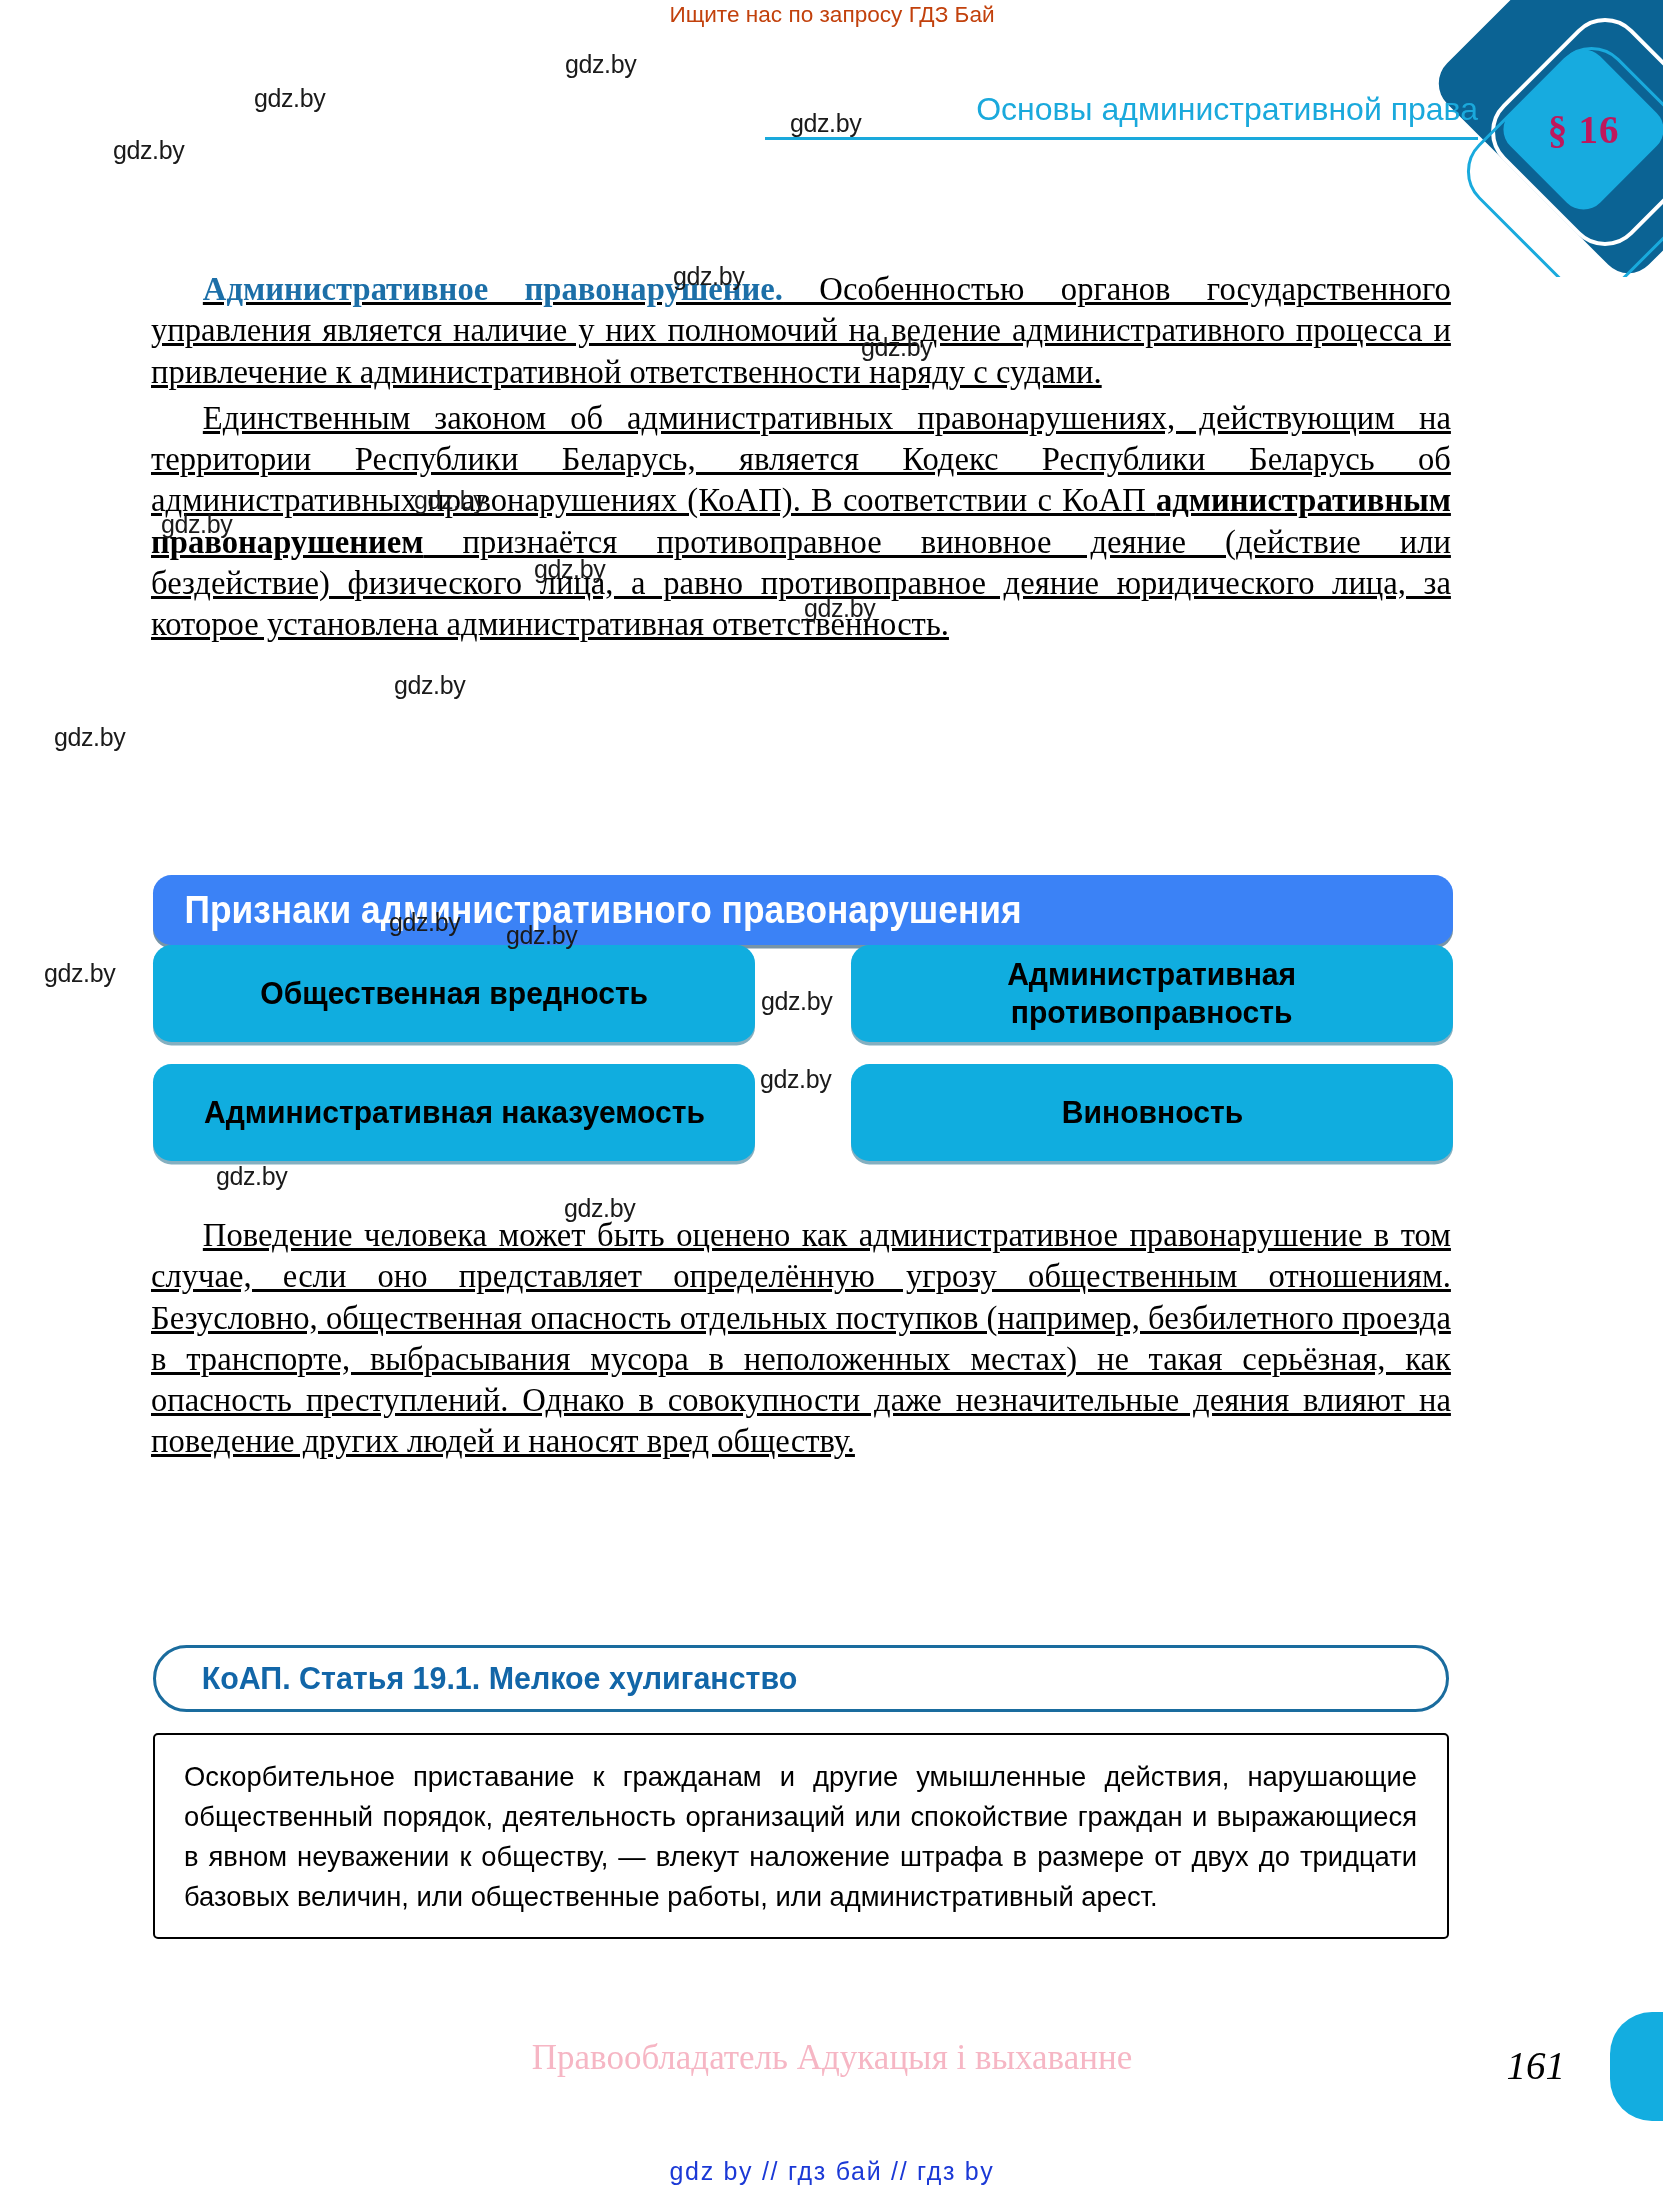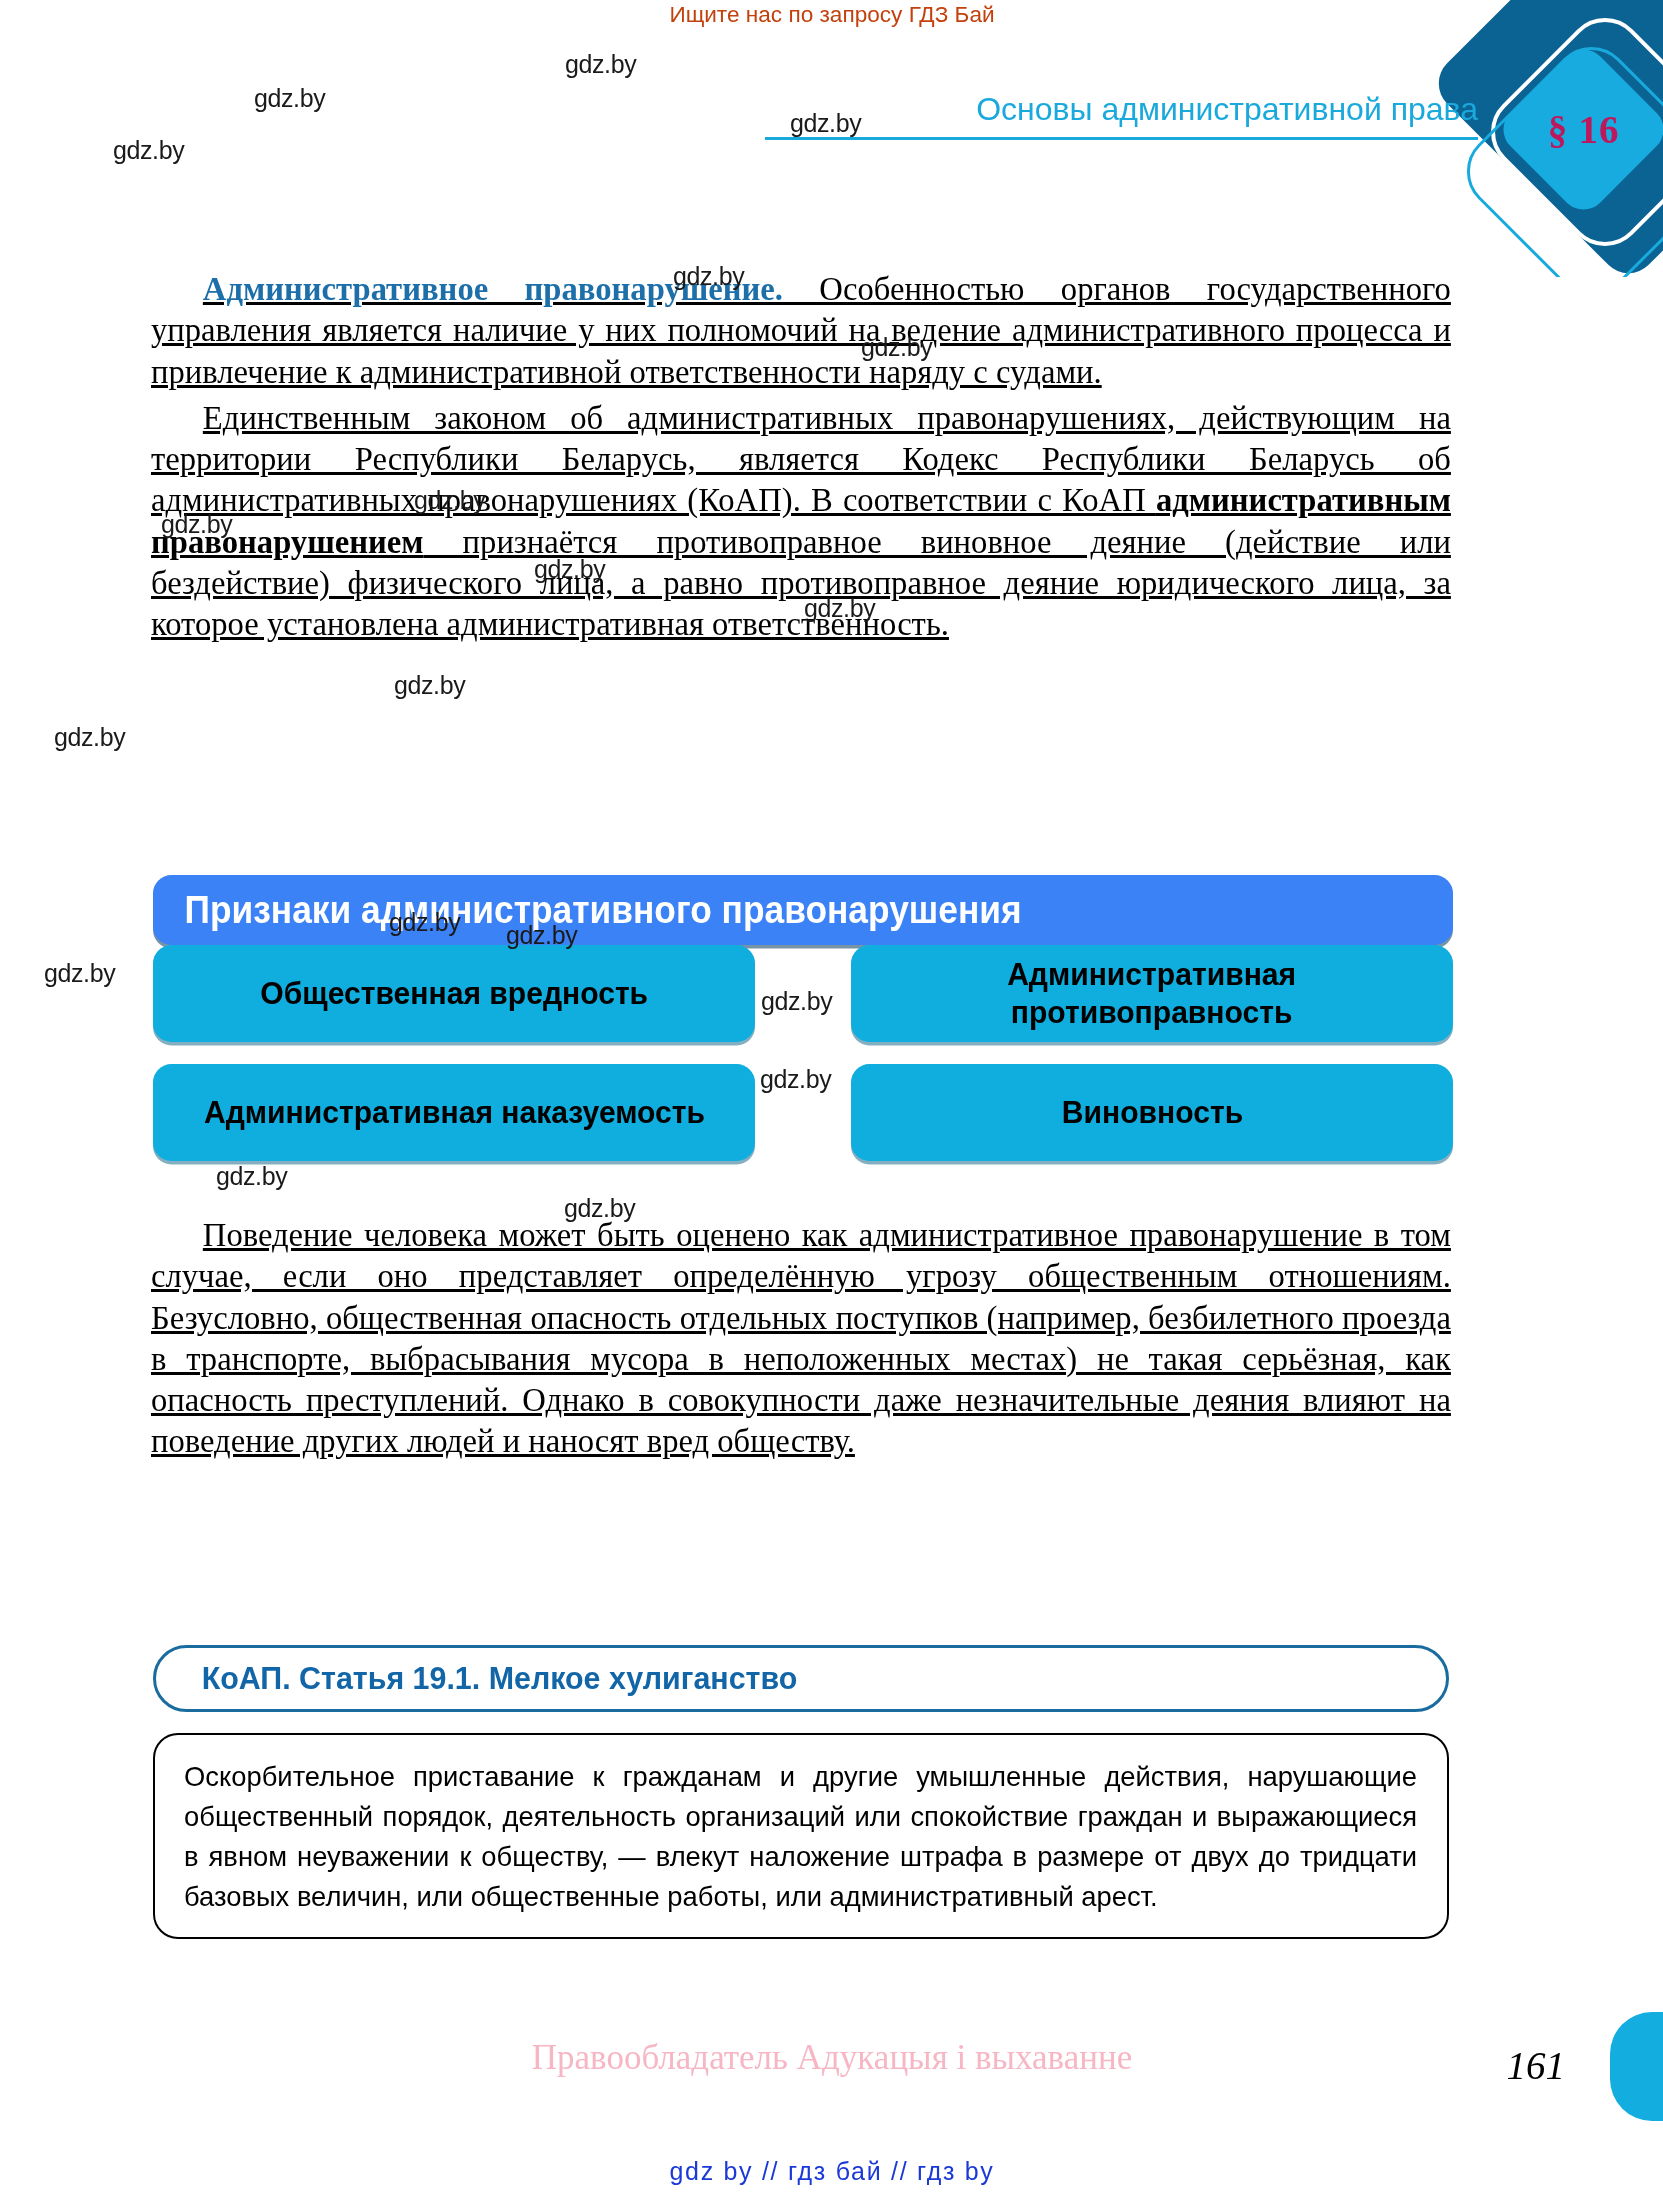--- a/index.html
+++ b/index.html
@@ -234,21 +234,21 @@
     white-space: nowrap;
     transform: scaleX(0.95);
     display: inline-block;
   }
   .law-body {
     position: absolute;
     left: 153px;
     top: 1733px;
     width: 1296px;
     border: 2.5px solid #000000;
-    border-radius: 25px;
+    border-radius: 5px;
     padding: 22px 28.5px 20px 28.5px;
     box-sizing: border-box;
     z-index: 10;
   }
   .law-body p {
     margin: 0;
     font-family: "Liberation Sans", sans-serif;
     font-size: 28.5px;
     line-height: 1.4;
     text-align: justify;

